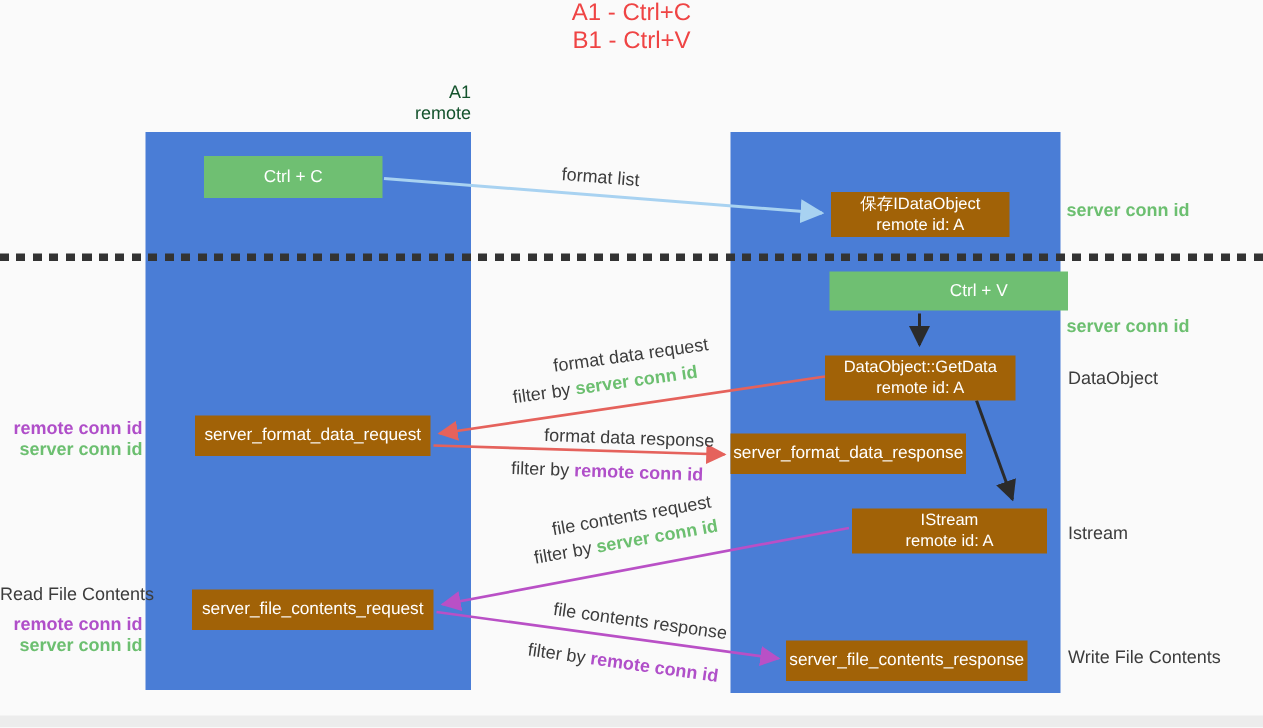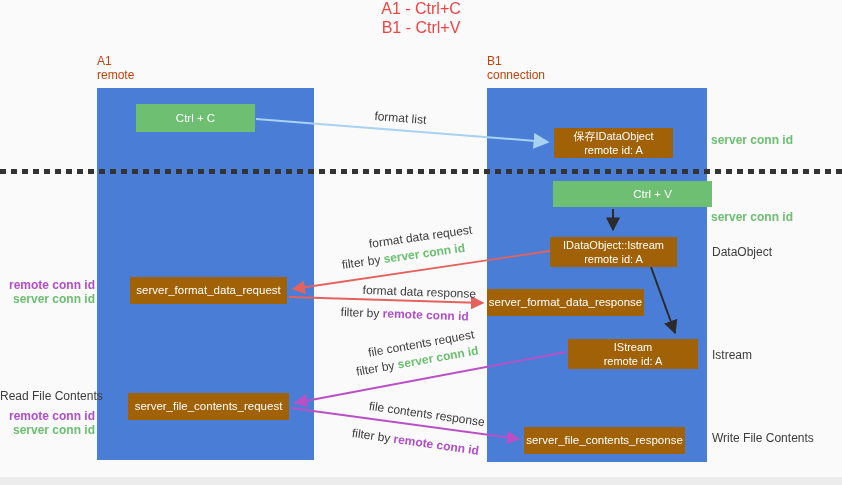--- a/index.html
+++ b/index.html
@@ -4,21 +4,21 @@
 <style>
   html,body{margin:0;padding:0;background:#fafafa;}
   #canvas{
     position:relative;width:842px;height:485px;overflow:hidden;
     background:#fafafa;
     font-family:"Liberation Sans","DejaVu Sans",sans-serif;
     color:#3c3c3c;
   }
   .abs{position:absolute;}
   .title{left:0;top:10;width:842px;text-align:center;font-size:16px;line-height:1.18;color:#ef4444;}
-  .lifeline-head{top:55px;text-align:left;font-size:12px;line-height:1.15;color:#c2410c;}
+  .lifeline-head{top:55px;text-align:right;font-size:12px;line-height:1.15;color:#14532d;}
   .col{background:#4a7dd6;}
   .dotline{left:0;top:169px;width:842px;height:5px;
     background:repeating-linear-gradient(90deg,#333 0 6px,transparent 6px 11px);}
   .node{display:flex;flex-direction:column;align-items:center;justify-content:center;
     color:#fff;text-align:center;line-height:1.3;font-size:11.5px;}
   .green-box{background:#6fbf72;}
   .orange-box{background:#a16207;}
   .arrow-label{white-space:nowrap;font-size:12px;color:#3c3c3c;transform-origin:left top;}
   .side-label{white-space:nowrap;font-size:12px;color:#3c3c3c;}
   .left-label{left:0;width:95px;text-align:right;white-space:nowrap;font-size:12px;}
@@ -33,24 +33,20 @@
 <div id="canvas">
 
   <div class="abs title">
     <div>A1 - Ctrl+C</div>
     <div>B1 - Ctrl+V</div>
   </div>
 
   <div class="abs lifeline-head" style="left:97px;width:217px;">
     <div>A1</div>
     <div>remote</div>
-  </div>
-  <div class="abs lifeline-head" style="left:487px;width:220px;">
-    <div>B1</div>
-    <div>connection</div>
   </div>
 
   <div class="abs col" style="left:97px;top:88px;width:217px;height:372px;"></div>
   <div class="abs col" style="left:487px;top:88px;width:220px;height:374px;"></div>
 
   <div class="abs dotline"></div>
 
   <svg class="arrows" width="842" height="485" viewBox="0 0 842 485">
     <defs>
       <marker id="mk-blue" viewBox="0 0 10 10" refX="9" refY="5" markerWidth="8" markerHeight="8" orient="auto">
@@ -82,21 +78,21 @@
   <div class="abs node orange-box" style="left:554px;top:128px;width:119px;height:30px;font-size:11px;">
     <span>保存IDataObject</span>
     <span>remote id: A</span>
   </div>
 
   <div class="abs node green-box" style="left:553px;top:181px;width:119px;height:26px;padding-left:40px;">
     <span>Ctrl + V</span>
   </div>
 
   <div class="abs node orange-box" style="left:550px;top:237px;width:127px;height:30px;font-size:11px;">
-    <span>IDataObject::Istream</span>
+    <span>DataObject::GetData</span>
     <span>remote id: A</span>
   </div>
 
   <div class="abs node orange-box" style="left:130px;top:277px;width:157px;height:27px;">
     <span>server_format_data_request</span>
   </div>
 
   <div class="abs node orange-box" style="left:487px;top:289px;width:157px;height:27px;">
     <span>server_format_data_response</span>
   </div>

